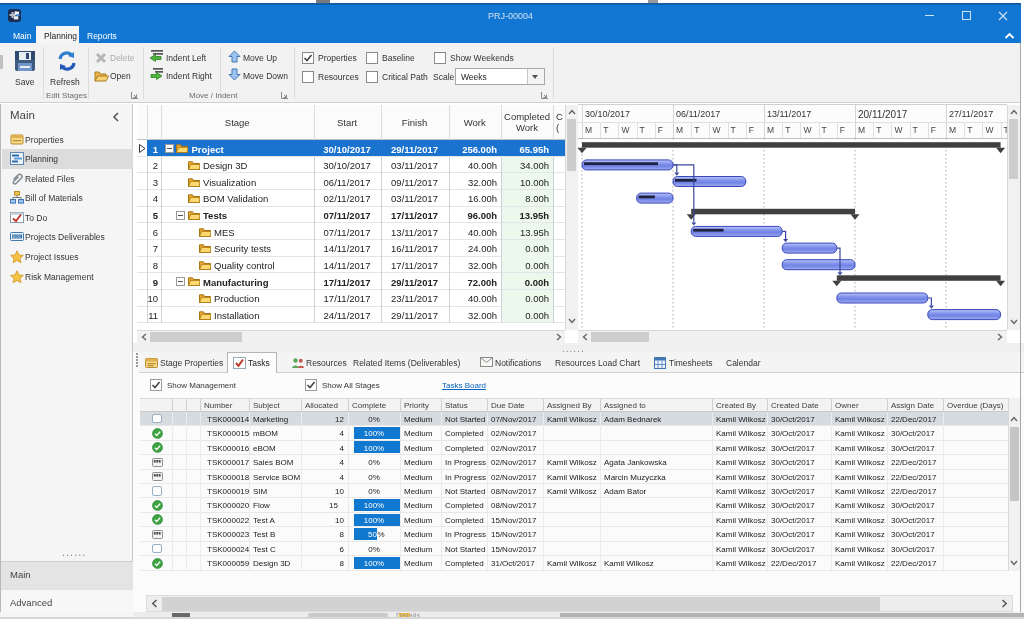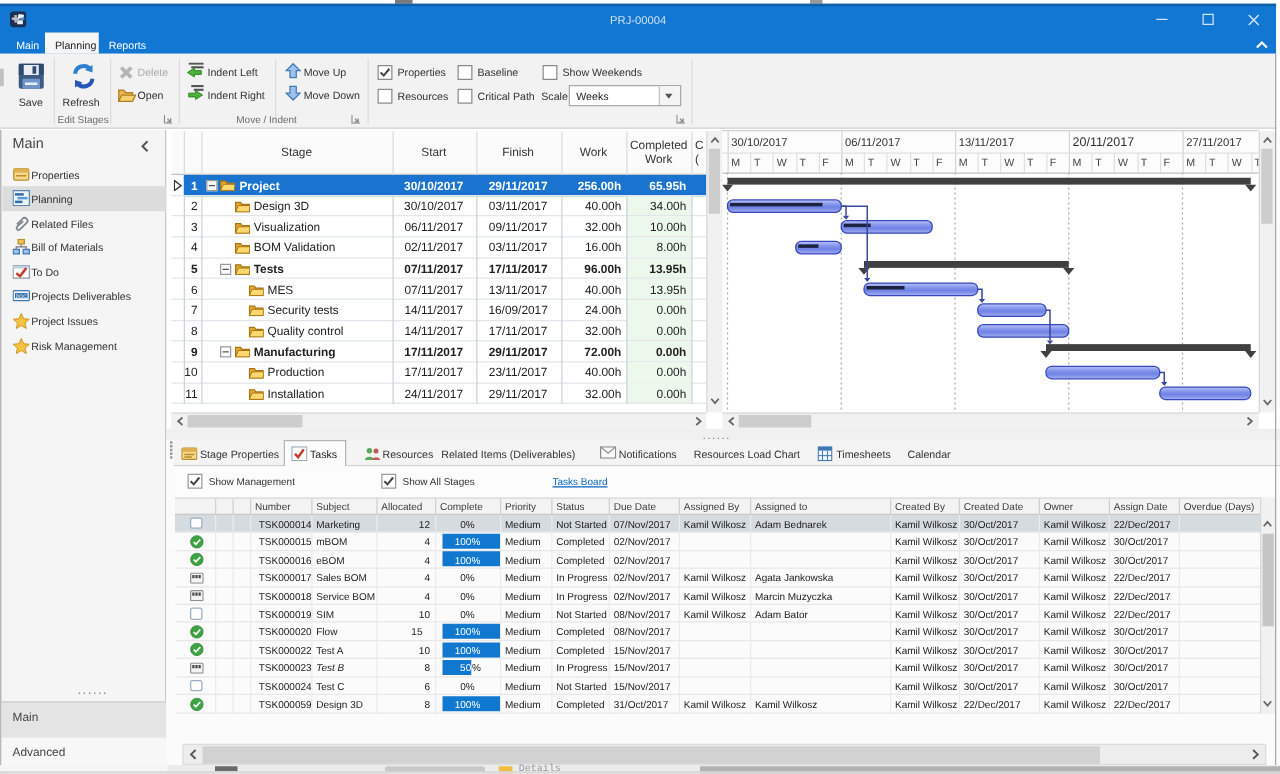--- a/index.html
+++ b/index.html
@@ -280,21 +280,21 @@
 <div class="ab" style="left:501px;top:239.7px;width:52px;height:16.64px;background:#edf8ed;"></div>
 <div class="ab" style="left:137px;top:255.6px;width:428px;height:1px;background:#e2e6ea;"></div>
 <div class="tx" style="left:0px;top:0px;"></div>
 <div class="tx" style="left:131px;top:243.3px;width:27px;text-align:right;font-size:9.5px;color:#222222;font-weight:normal;">7</div>
 <svg class="ab" style="left:198.5px;top:243.1px" width="12" height="10" viewBox="0 0 12 10">
 <path d="M0.5 1.8 L0.5 9.5 L11.5 9.5 L11.5 3.5 L5.6 3.5 L4.5 1.8 Z" fill="#eaa733" stroke="#a87414" stroke-width="1"></path>
 <path d="M0.5 9.5 L2.6 4.4 L12 4.4 L11.5 9.5 Z" fill="#fbd96e" stroke="#a87414" stroke-width="0.8"></path>
 </svg>
 <div class="tx" style="left:214px;top:243.3px;font-size:9.5px;color:#222222;font-weight:normal;">Security tests</div>
 <div class="tx" style="left:313.5px;top:243.3px;width:67px;text-align:center;font-size:9.5px;color:#222222;font-weight:normal;">14/11/2017</div>
-<div class="tx" style="left:380.5px;top:243.3px;width:68px;text-align:center;font-size:9.5px;color:#222222;font-weight:normal;">16/09/2017</div>
+<div class="tx" style="left:380.5px;top:243.3px;width:68px;text-align:center;font-size:9.5px;color:#222222;font-weight:normal;">16/11/2017</div>
 <div class="tx" style="left:448px;top:243.3px;width:49px;text-align:right;font-size:9.5px;color:#222222;font-weight:normal;">24.00h</div>
 <div class="tx" style="left:501px;top:243.3px;width:48px;text-align:right;font-size:9.5px;color:#222222;font-weight:normal;">0.00h</div>
 <div class="ab" style="left:501px;top:256.4px;width:52px;height:16.64px;background:#edf8ed;"></div>
 <div class="ab" style="left:137px;top:272.2px;width:428px;height:1px;background:#e2e6ea;"></div>
 <div class="tx" style="left:0px;top:0px;"></div>
 <div class="tx" style="left:131px;top:260.0px;width:27px;text-align:right;font-size:9.5px;color:#222222;font-weight:normal;">8</div>
 <svg class="ab" style="left:198.5px;top:259.8px" width="12" height="10" viewBox="0 0 12 10">
 <path d="M0.5 1.8 L0.5 9.5 L11.5 9.5 L11.5 3.5 L5.6 3.5 L4.5 1.8 Z" fill="#eaa733" stroke="#a87414" stroke-width="1"></path>
 <path d="M0.5 9.5 L2.6 4.4 L12 4.4 L11.5 9.5 Z" fill="#fbd96e" stroke="#a87414" stroke-width="0.8"></path>
 </svg>
@@ -712,21 +712,21 @@
 <div class="tx" style="left:835px;top:515.9px;font-size:8px;color:#1a1a1a;">Kamil Wilkosz</div>
 <div class="tx" style="left:891px;top:515.9px;font-size:8px;color:#1a1a1a;">30/Oct/2017</div>
 <div class="ab" style="left:140px;top:540.8px;width:868px;height:1px;background:#e8e8e8;"></div>
 <svg class="ab" style="left:152px;top:529.9px" width="11" height="9" viewBox="0 0 11 9">
 <rect x="0.5" y="0.5" width="10" height="8" rx="1" fill="#f4f4f4" stroke="#909090"></rect>
 <rect x="1.8" y="2" width="1.8" height="2.6" fill="#4a4a4a"></rect>
     <rect x="4.3" y="2" width="1.8" height="2.6" fill="#4a4a4a"></rect>
     <rect x="6.8" y="2" width="1.8" height="2.6" fill="#4a4a4a"></rect>
   </svg>
 <div class="tx" style="left:207px;top:530.3px;font-size:8px;color:#1a1a1a;">TSK000023</div>
-<div class="tx" style="left:253px;top:530.3px;font-size:8px;color:#1a1a1a;font-style:italic;">Test B</div>
+<div class="tx" style="left:253px;top:530.3px;font-size:8px;color:#1a1a1a;">Test B</div>
 <div class="tx" style="left:301px;top:530.3px;width:43px;text-align:right;font-size:8px;color:#1a1a1a;">8</div>
 <div class="ab" style="left:354px;top:528.1px;width:23px;height:11.95px;background:#1178cf;"></div>
 <div class="tx" style="left:355px;top:530.3px;width:22px;text-align:right;font-size:8px;color:#ffffff;">50</div>
 <div class="tx" style="left:377.5px;top:530.3px;font-size:8px;color:#1a1a1a;">%</div>
 <div class="tx" style="left:404px;top:530.3px;font-size:8px;color:#1a1a1a;">Medium</div>
 <div class="tx" style="left:445px;top:530.3px;font-size:8px;color:#1a1a1a;">In Progress</div>
 <div class="tx" style="left:491px;top:530.3px;font-size:8px;color:#1a1a1a;">15/Nov/2017</div>
 <div class="tx" style="left:716px;top:530.3px;font-size:8px;color:#1a1a1a;">Kamil Wilkosz</div>
 <div class="tx" style="left:771px;top:530.3px;font-size:8px;color:#1a1a1a;">30/Oct/2017</div>
 <div class="tx" style="left:835px;top:530.3px;font-size:8px;color:#1a1a1a;">Kamil Wilkosz</div>
@@ -796,13 +796,13 @@
   </svg>
 <div class="ab" style="left:162px;top:596.5px;width:718px;height:14px;background:#d2d2d2;"></div>
 <div class="ab" style="left:0px;top:104px;width:1px;height:515px;background:#b8b8b8;"></div>
 <div class="ab" style="left:1020px;top:43px;width:1px;height:570px;background:#a8a8a8;"></div>
 <div class="ab" style="left:0px;top:612px;width:1024px;height:7px;background:#ececec;"></div>
 <div class="ab" style="left:0px;top:612px;width:134px;height:7px;background:#f5f5f5;"></div>
 <div class="ab" style="left:560px;top:613px;width:464px;height:6px;background:#b3b3b3;"></div>
 <div class="ab" style="left:172px;top:613px;width:18px;height:4px;background:#6a6a6a;"></div>
 <div class="ab" style="left:308px;top:613px;width:80px;height:5px;background:#c9c9c9;border-radius:2px;"></div>
 <div class="ab" style="left:399px;top:613px;width:11px;height:6px;background:#f2bd43;"></div>
-<div class="tx" style="left:415px;top:611px;font-size:8px;color:#9a9a9a;font-family:Liberation Mono, monospace;">Details</div>
+<div class="tx" style="left:396px;top:611px;font-size:8px;color:#9a9a9a;">Details</div>
 <div class="ab" style="left:0px;top:617px;width:1024px;height:2px;background:#d8d8d8;"></div>
 </body></html>

